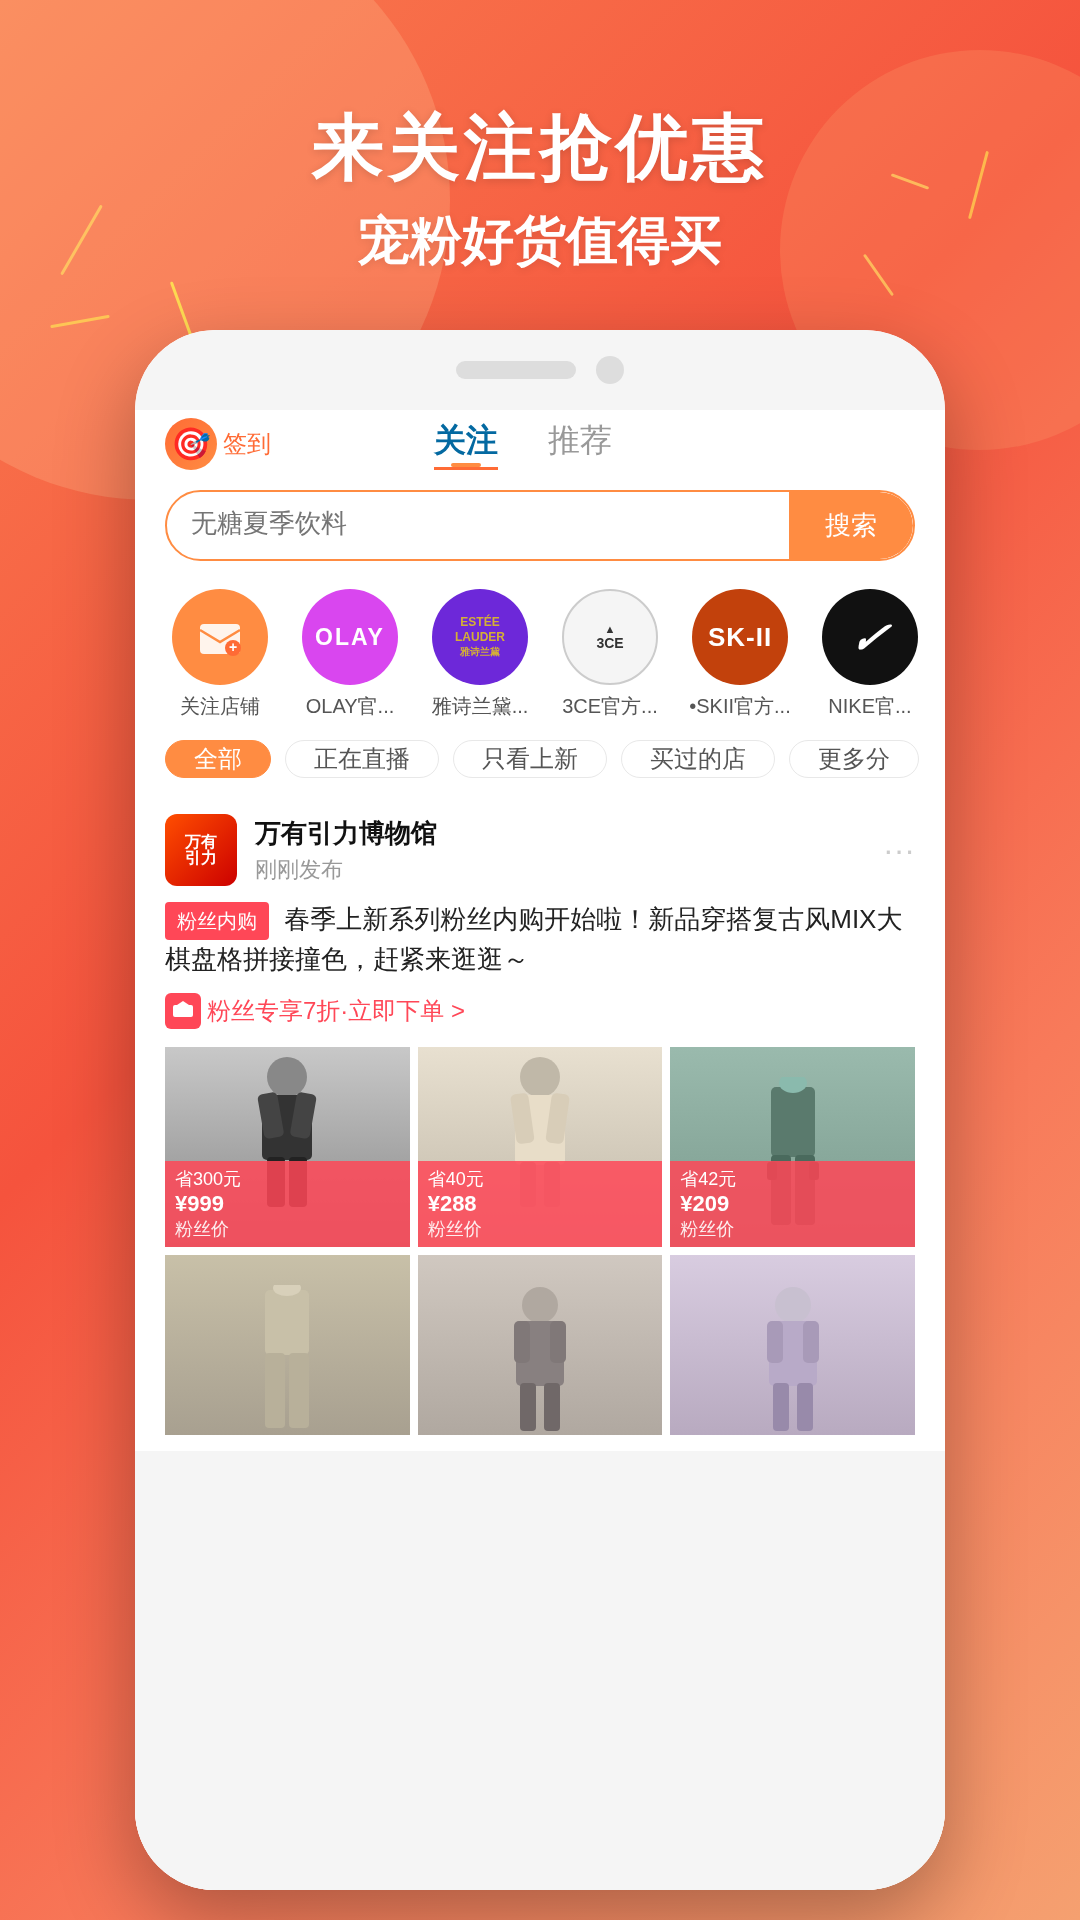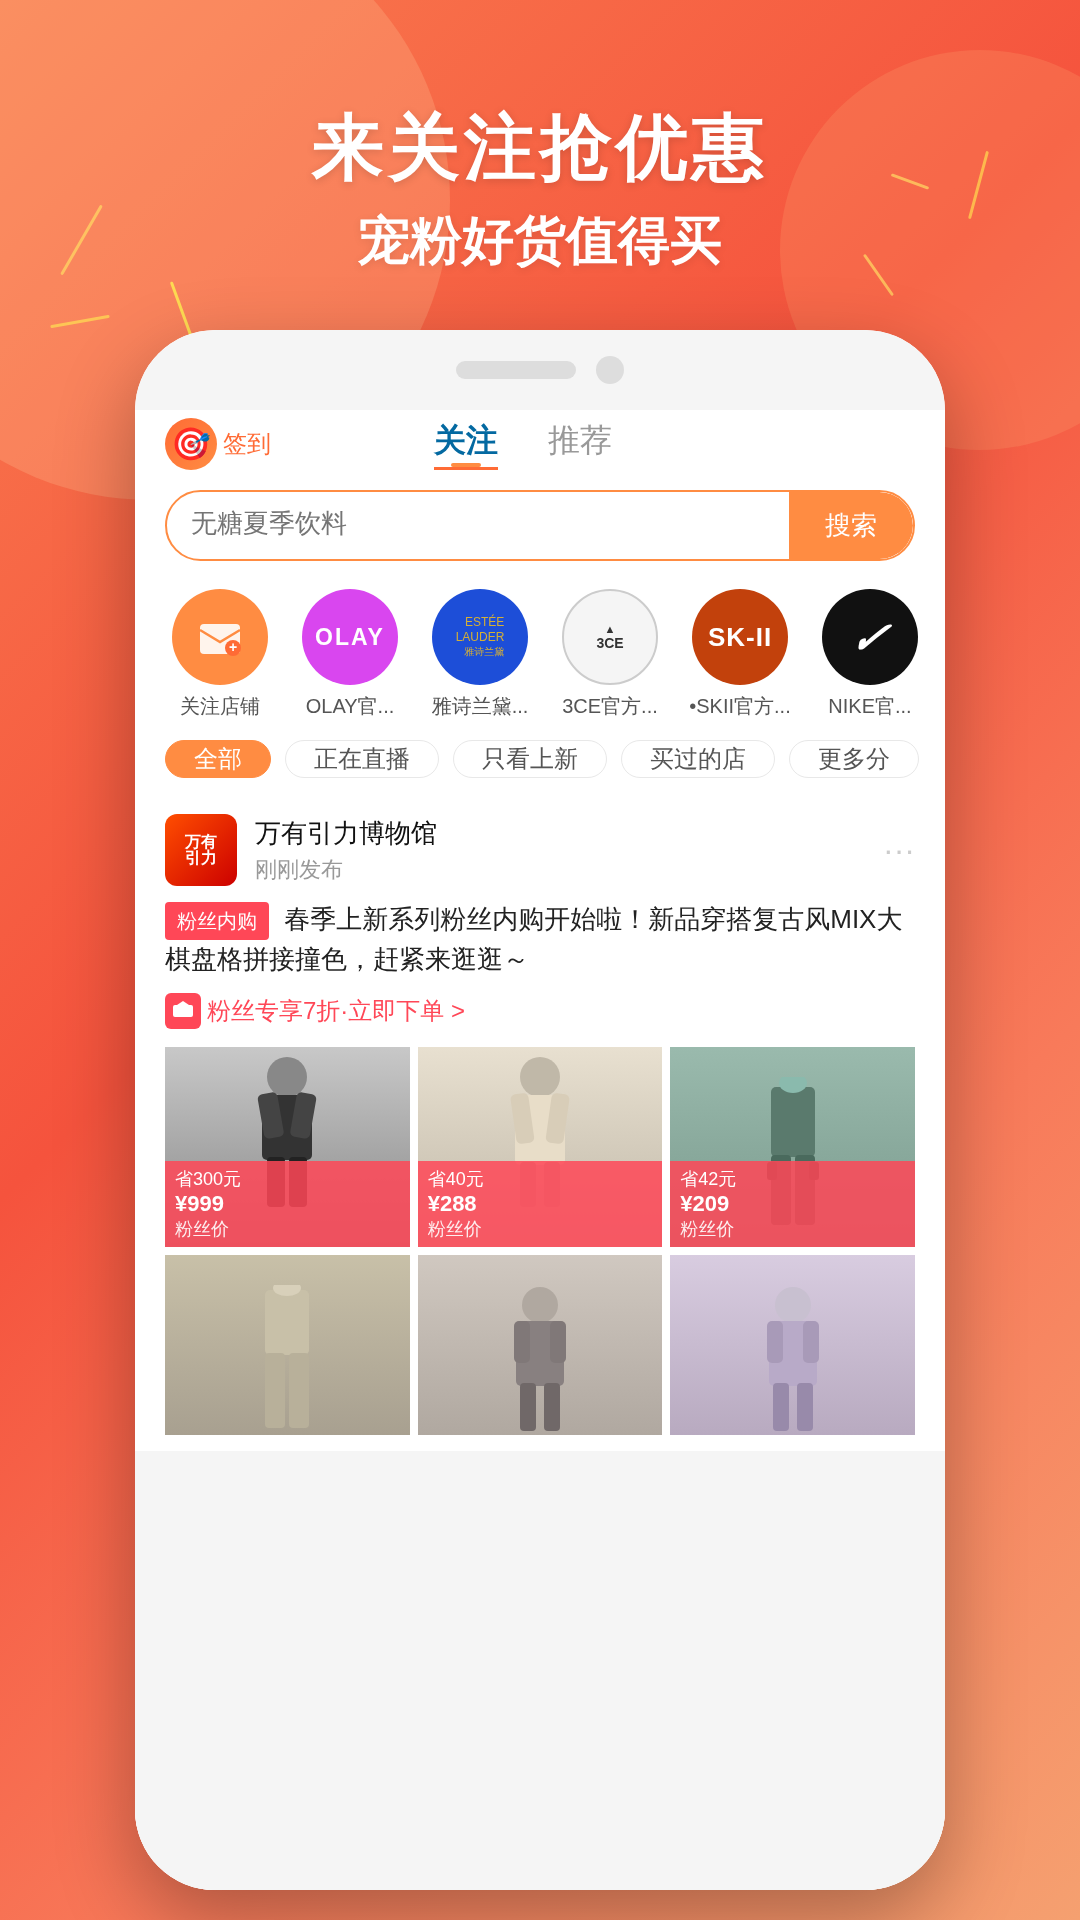--- a/index.html
+++ b/index.html
@@ -358,21 +358,21 @@
       font-size: 16px;
       font-weight: 900;
       color: white;
       line-height: 1;
     }
     .post-info {
       flex: 1;
     }
     .post-author {
       font-size: 26px;
-      font-weight: 400;
+      font-weight: 700;
       color: #111;
     }
     .post-time {
       font-size: 22px;
       color: #999;
       margin-top: 4px;
     }
     .post-menu {
       color: #ccc;
       font-size: 32px;
@@ -492,25 +492,25 @@
 
     
     .logo-olay {
       background: #d946ef;
       color: #fff;
       font-size: 23px;
       font-weight: 900;
       letter-spacing: 2px;
     }
     .logo-estee {
-      background: #1d4ed8;
+      background: #6d28d9;
       color: #d4af37;
       font-size: 14px;
-      font-weight: 400;
-      text-align: right;
+      font-weight: 700;
+      text-align: center;
       line-height: 1.2;
       padding: 8px;
     }
     .logo-3ce {
       background: #f5f5f5;
       border: 2px solid #ccc;
       color: #333;
       font-size: 20px;
       font-weight: 700;
     }

